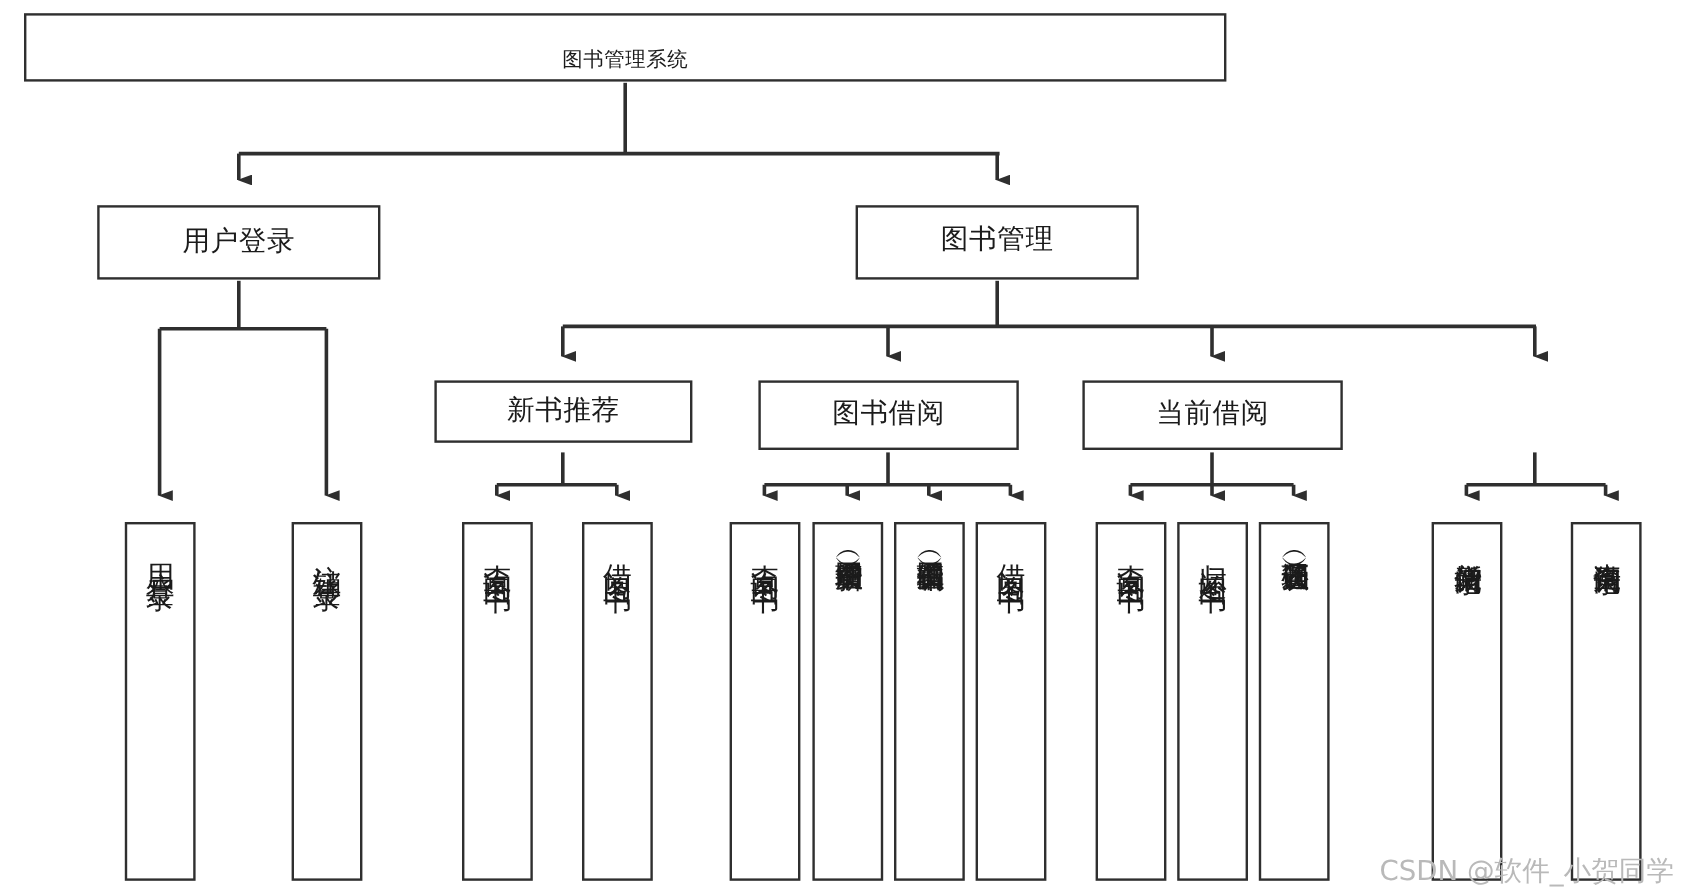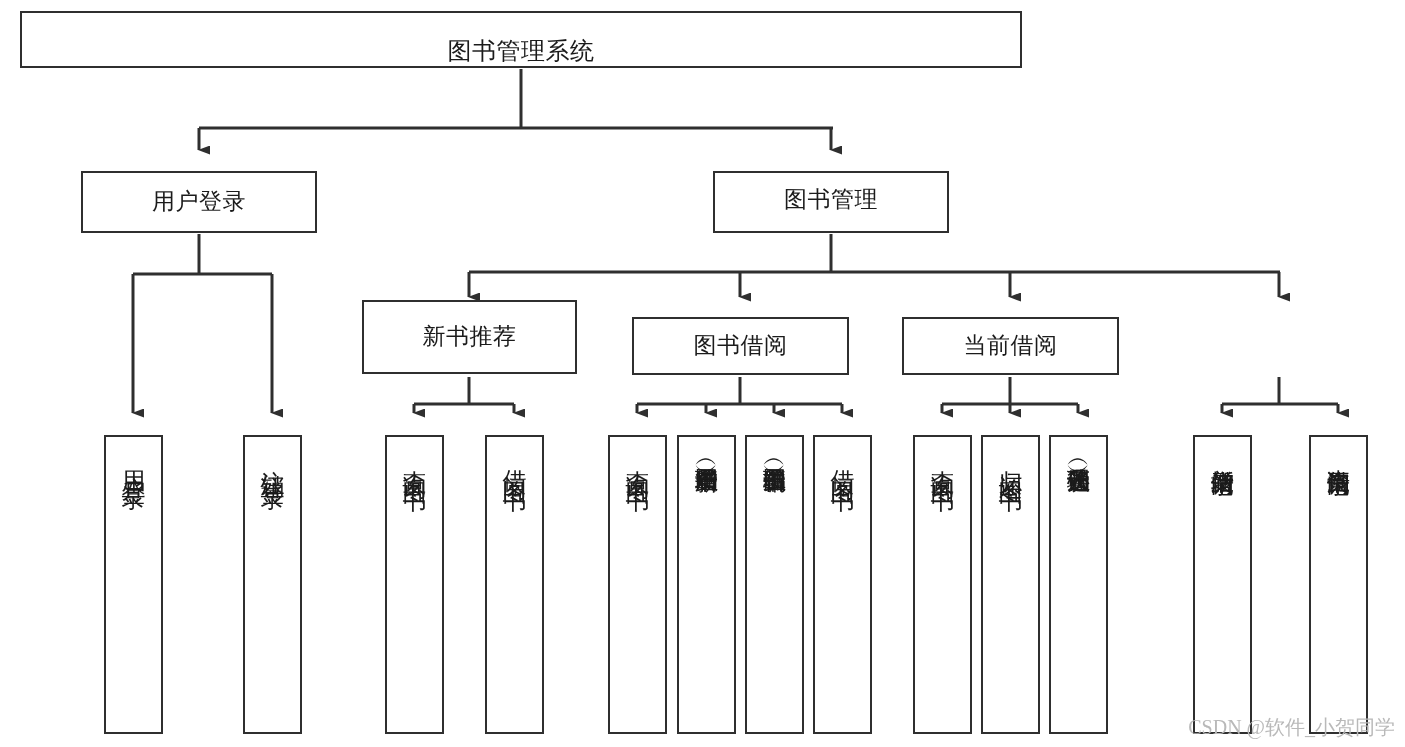--- a/index.html
+++ b/index.html
@@ -40,21 +40,21 @@
     text-align: center;
     line-height: 1.12;
     letter-spacing: 0.5px;
   }
   
   .node.horiz .node-label {
     writing-mode: horizontal-tb;
     font-size: 23px;
   }
   .node.root .node-label {
-    font-size: 24px;
+    font-size: 17px;
     margin-top: 23px;
   }
   
   .node.vert {
     align-items: flex-start;
     justify-content: center;
     padding-top: 14px;
   }
   .node.vert .node-label {
     writing-mode: vertical-rl;
@@ -69,25 +69,24 @@
     font-size: 23px;
   }
   .node.vert.long .node-label {
     letter-spacing: 0px;
     font-size: 23px;
   }
   .watermark {
     position: absolute;
     right: 10px;
     bottom: 6px;
-    font-size: 20px;
+    font-size: 23px;
     color: #b9b9b9;
     white-space: nowrap;
     pointer-events: none;
-    font-family: Liberation Serif, serif;
   }
 </style>
 </head>
 <body>
 
 <div id="diagram-root">
 
   <svg id="diagram-svg" viewBox="0 0 1405 747">
     <defs>
       <marker id="arrowhead" markerWidth="9" markerHeight="12" refX="4.5" refY="11" orient="auto-start-reverse" markerUnits="userSpaceOnUse">
@@ -143,21 +142,21 @@
     <span class="node-label">图书管理系统</span>
   </div>
 
   <div class="node horiz" style="left:81px; top:171px; width:236px; height:62px;">
     <span class="node-label">用户登录</span>
   </div>
   <div class="node horiz" style="left:713px; top:171px; width:236px; height:62px;font-family:Liberation Mono, monospace;">
     <span class="node-label">图书管理</span>
   </div>
 
-  <div class="node horiz" style="left:362px; top:300px; width:215px; height:74px;">
+  <div class="node horiz" style="left:362px; top:317px; width:215px; height:52px;">
     <span class="node-label">新书推荐</span>
   </div>
   <div class="node horiz" style="left:632px; top:317px; width:217px; height:58px;">
     <span class="node-label">图书借阅</span>
   </div>
   <div class="node horiz" style="left:902px; top:317px; width:217px; height:58px;">
     <span class="node-label">当前借阅</span>
   </div>
 
   <div class="node vert" style="left:104px; top:435px; width:59px; height:299px;">

